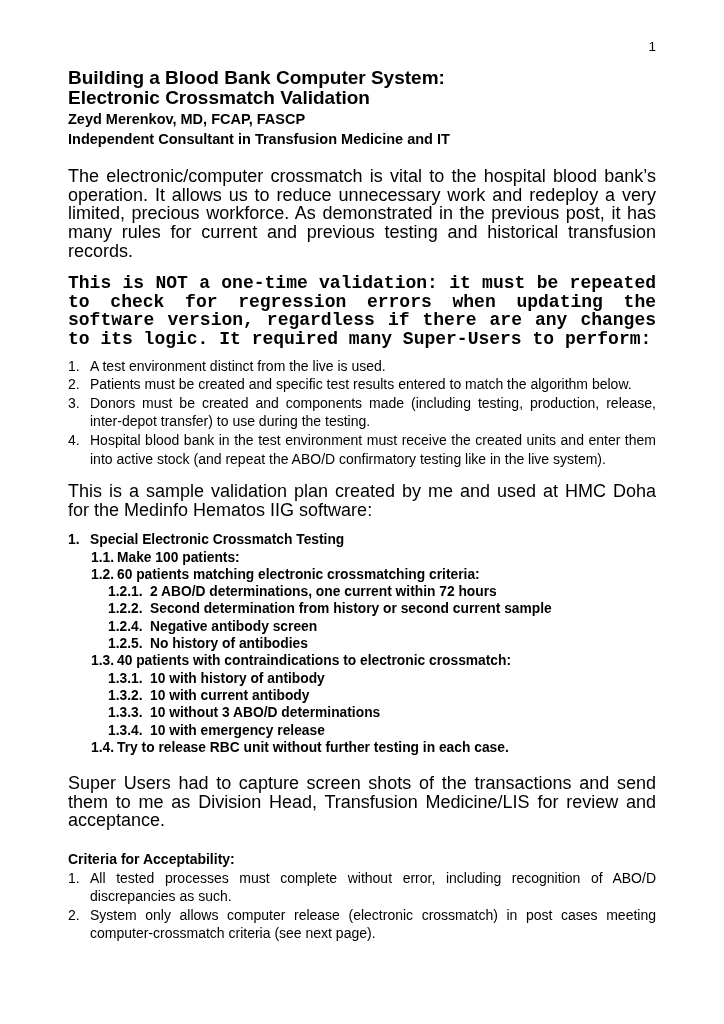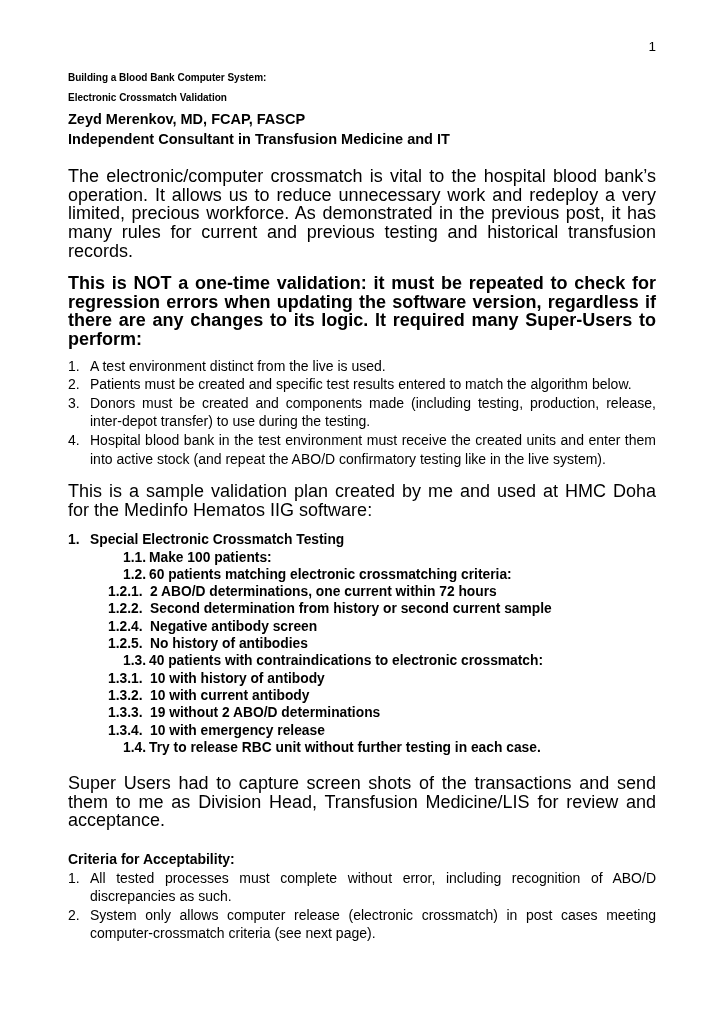--- a/index.html
+++ b/index.html
@@ -15,57 +15,57 @@
     overflow: hidden;
   }
   .page-number {
     text-align: right;
     font-size: 13.5px;
     line-height: 14px;
   }
   .title-block { margin-top: 14px; }
   .title-line {
     font-weight: bold;
-    font-size: 10px;
+    font-size: 19px;
     line-height: 20.3px;
   }
   .author-line {
     font-weight: bold;
     font-size: 14.5px;
     line-height: 20.3px;
   }
   .body-par {
     font-size: 18px;
     line-height: 18.6px;
     text-align: justify;
     margin: 18px 0 0 0;
   }
   .body-par.tight { margin-top: 14px; }
-  .bold { font-weight: bold; }
+  .bold { font-weight: bold; font-family: Liberation Mono, monospace; }
   .num-list { margin-top: 8px; }
   .num-item {
     display: flex;
     font-size: 14px;
     line-height: 18.6px;
   }
   .num-item .num { flex: none; width: 22px; }
   .num-item .txt { flex: 1; text-align: justify; }
   .plan-list { margin-top: 12px; }
   .plan-item {
     display: flex;
     font-weight: bold;
     font-size: 13.8px;
     line-height: 17.3px;
   }
   .plan-item .num { flex: none; }
   .plan-item .txt { flex: 1; }
   .lvl0 { margin-left: 0; }
   .lvl0 .num { width: 22px; }
   .lvl1 { margin-left: 23px; }
-  .lvl1 .num { width: 26px; margin-left: 32px; }
+  .lvl1 .num { width: 26px; }
   .lvl2 { margin-left: 40px; align-items: center; }
   .lvl2 .num { width: 42px; }
   .criteria-heading {
     font-weight: bold;
     font-size: 14px;
     line-height: 18.6px;
     margin-top: 20px;
   }
   .criteria-list { margin-top: 0; }
   .doc-footer {
@@ -153,21 +153,21 @@
     <div class="plan-item lvl2">
       <span class="num">1.3.1.</span>
       <span class="txt">10 with history of antibody</span>
     </div>
     <div class="plan-item lvl2">
       <span class="num">1.3.2.</span>
       <span class="txt">10 with current antibody</span>
     </div>
     <div class="plan-item lvl2">
       <span class="num">1.3.3.</span>
-      <span class="txt">19 without 2 ABO/D determinations</span>
+      <span class="txt">10 without 3 ABO/D determinations</span>
     </div>
     <div class="plan-item lvl2">
       <span class="num">1.3.4.</span>
       <span class="txt">10 with emergency release</span>
     </div>
     <div class="plan-item lvl1">
       <span class="num">1.4.</span>
       <span class="txt">Try to release RBC unit without further testing in each case.</span>
     </div>
   </div>

